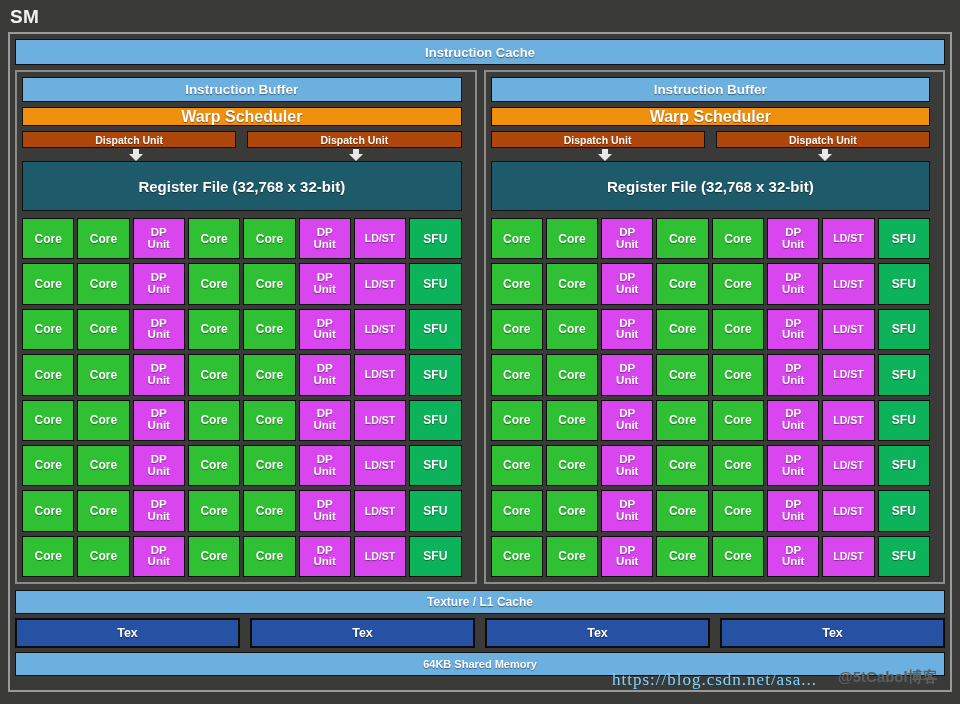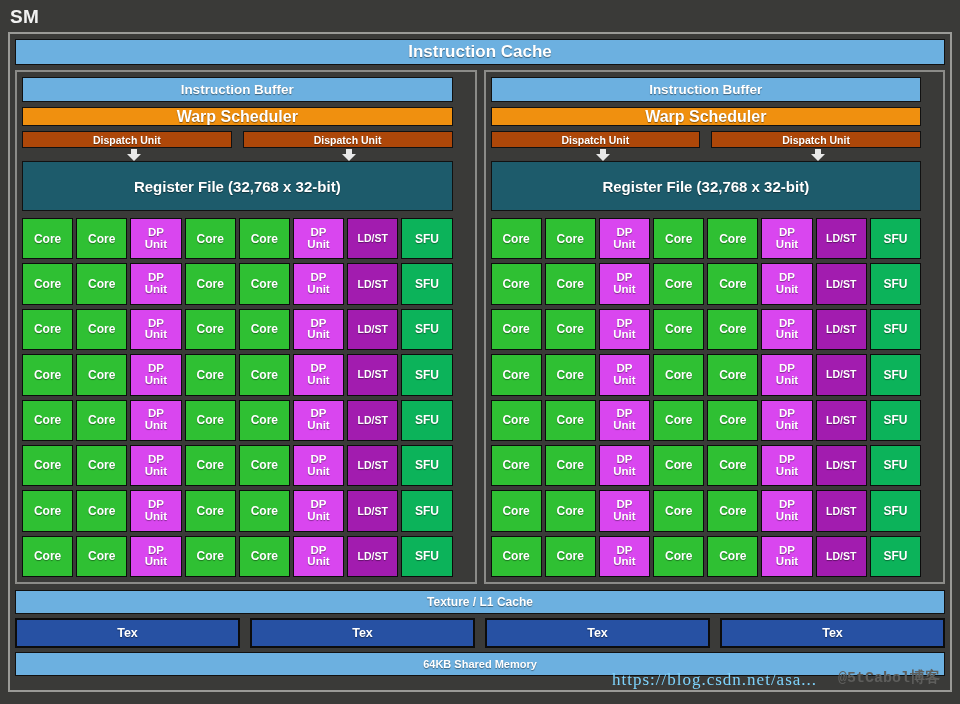--- a/index.html
+++ b/index.html
@@ -70,40 +70,40 @@
   .bar-orange    { background: #f0900f; }
   .bar-darkorange{ background: #ad4709; }
   .bar-teal      { background: #1d5b6b; }
   .bar-navy      { background: #2751a3; }
 
   .instr-cache {
     position: absolute;
     left: 0; top: 0;
     width: 100%;
     height: 26px;
-    font-size: 17px;
+    font-size: 13px;
   }
 
   
   .partitions {
     position: absolute;
     left: 0;
     top: 31px;
     width: 100%;
     height: 514px;
     display: flex;
     gap: 7px;
   }
 
   .partition {
     flex: 1 1 0;
     box-sizing: border-box;
     border: 2px solid #8b8b88;
     background: #3a3a38;
-    padding: 5px 22px 5px 5px;
+    padding: 5px 13px 5px 5px;
     display: flex;
     flex-direction: column;
   }
 
   .instr-buffer {
     height: 25px;
     font-size: 13.5px;
     margin-bottom: 5px;
   }
 
@@ -161,21 +161,21 @@
     flex-direction: column;
     align-items: center;
     justify-content: center;
     color: #ffffff;
     font-weight: bold;
     text-shadow: 0 1px 1px rgba(0,0,0,0.4);
     line-height: 1.02;
   }
   .unit-core   { background: #2fc033; font-size: 12px; }
   .unit-dp     { background: #d946ef; font-size: 11.5px; }
-  .unit-ldst   { background: #a21caf; font-size: 10.5px; }
+  .unit-ldst   { background: #d946ef; font-size: 10.5px; }
   .unit-sfu    { background: #0cb35a; font-size: 12px; }
   .unit-dp span { display: block; }
 
   
   .tex-l1 {
     position: absolute;
     left: 0;
     top: 551px;
     width: 100%;
     height: 24px;
@@ -218,21 +218,21 @@
     color: #7dd3fc;
     letter-spacing: 1px;
     white-space: nowrap;
     pointer-events: none;
     margin-left: 32px;
   }
   .watermark-logo {
     position: absolute;
     left: 838px;
     top: 668px;
-    font-family: Liberation Mono, monospace;
+    font-family: Liberation Sans, sans-serif;
     font-size: 15px;
     font-weight: bold;
     color: #5e5e5c;
     white-space: nowrap;
     pointer-events: none;
   }
 </style>
 </head>
 <body>
 

